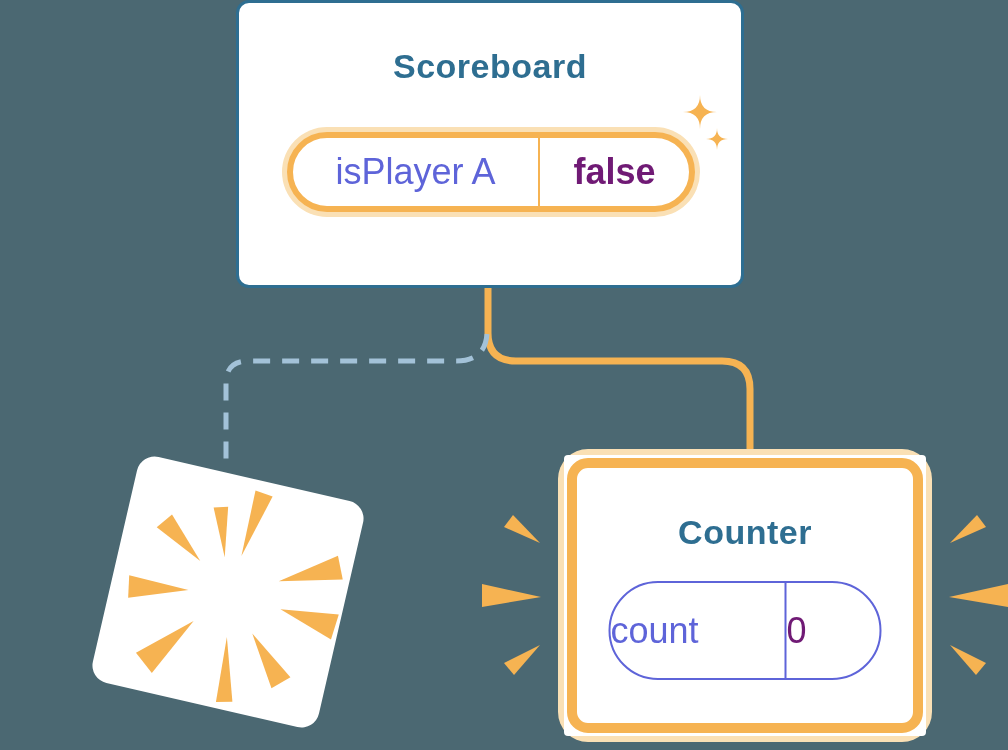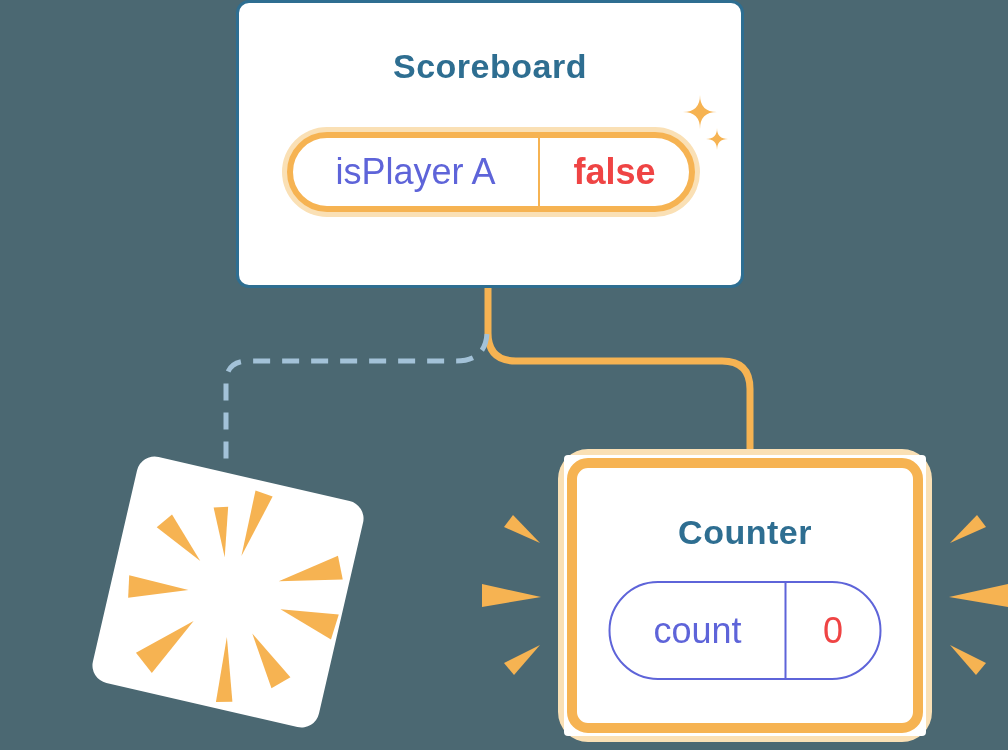--- a/index.html
+++ b/index.html
@@ -32,21 +32,21 @@
   .pill-orange{
     width:100%;height:100%;box-sizing:border-box;
     background:#ffffff;border:6px solid #F6B352;border-radius:999px;
     display:flex;align-items:stretch;overflow:hidden;
   }
   .pill-orange .cell{display:flex;align-items:center;justify-content:center;}
   .pill-orange .cell.key{width:245px;}
   .pill-orange .cell.val{flex:1;}
   .pill-orange .divider{width:2px;background:#F6B352;}
   .state-key{color:#5E64D9;font-size:36px;font-weight:400;}
-  .state-val{color:#ef4444;font-size:36px;font-weight:700;}
+  .state-val{color:#701a75;font-size:36px;font-weight:700;}
 
   
   .counter-outer{
     position:absolute;left:558px;top:449px;width:374px;height:293px;
     background:#FAE0B5;border-radius:30px;box-sizing:border-box;padding:6px;
   }
   .counter-mid{
     width:100%;height:100%;box-sizing:border-box;
     background:#ffffff;border-radius:4px;padding:3px;
   }
@@ -55,21 +55,21 @@
     background:#ffffff;border:10px solid #F6B352;border-radius:21px;
     position:relative;
   }
   .counter-inner .card-title{margin-top:45px;}
   .pill-purple{
     position:absolute;left:50%;top:113px;transform:translateX(-50%);
     width:273px;height:99px;box-sizing:border-box;
     background:#ffffff;border:2px solid #5E64D9;border-radius:999px;
     display:flex;align-items:stretch;overflow:hidden;
   }
-  .pill-purple .cell{display:flex;align-items:center;justify-content:center;}
+  .pill-purple .cell{display:flex;align-items:center;}
   .pill-purple .cell.key{width:174px;}
   .pill-purple .cell.val{flex:1;}
   .pill-purple .divider{width:2px;background:#5E64D9;}
   .pill-purple .state-key{font-weight:400;}
   .pill-purple .state-val{font-weight:400;}
 
   
   .destroyed{
     position:absolute;left:112px;top:476px;width:232px;height:232px;
     background:#ffffff;border-radius:18px;

